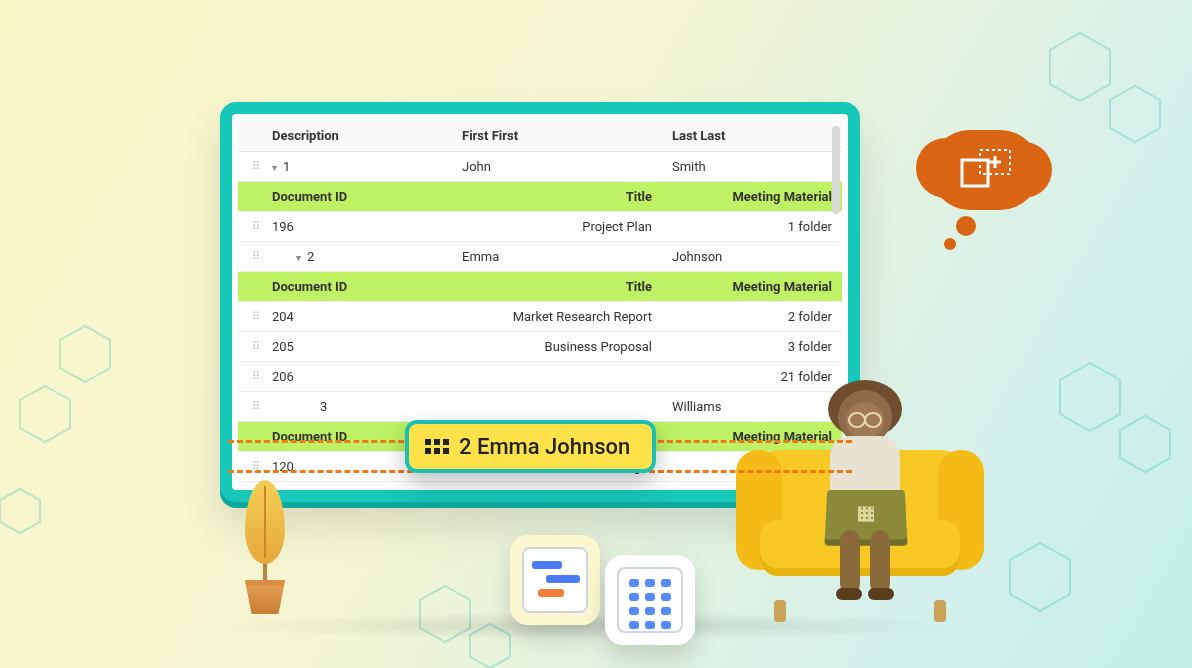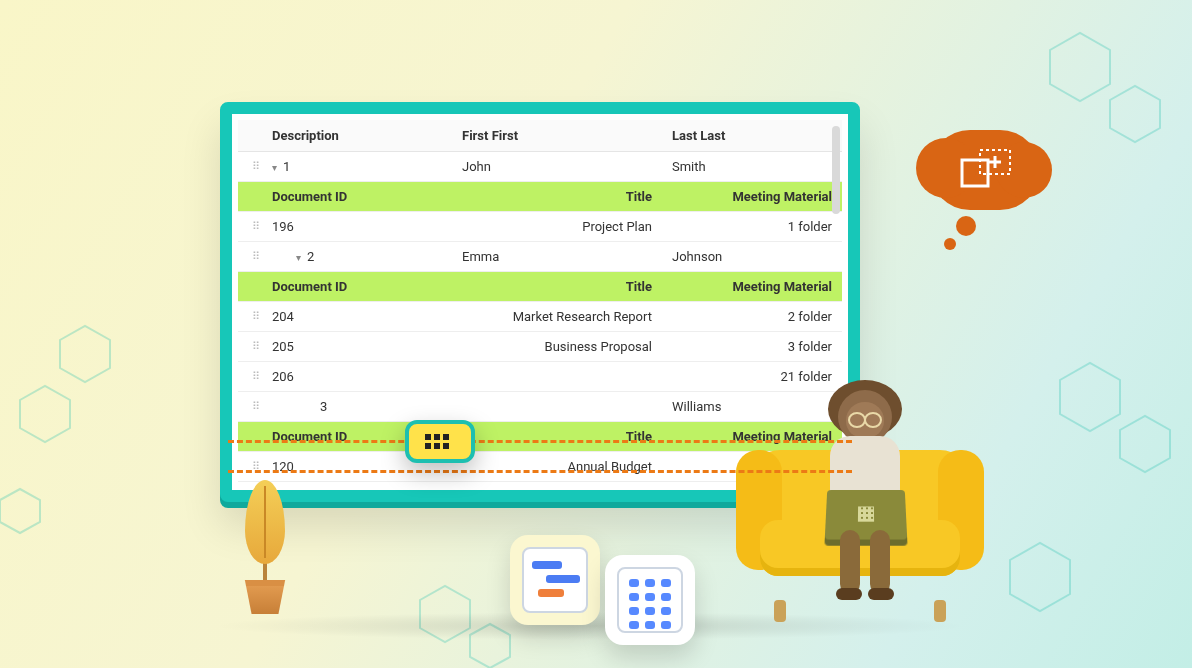--- a/index.html
+++ b/index.html
@@ -6,21 +6,21 @@
   body {
     width: 1192px; height: 668px;
     font-family: -apple-system, BlinkMacSystemFont, "Segoe UI", Roboto, Helvetica, Arial, sans-serif;
     background: linear-gradient(120deg, #f9f6c8 0%, #f6f5d2 40%, #d4f0ec 80%, #c3eee6 100%);
     position: relative; overflow: hidden;
   }
   svg.bg-hexes { position:absolute; inset:0; width:1192px; height:668px; pointer-events:none; }
 
   .monitor {
     position:absolute; left:220px; top:102px; width:640px; height:400px;
-    background:#fff; border:12px solid #17c7b8; border-radius:8px;
+    background:#fff; border:12px solid #17c7b8; border-radius:16px;
     box-shadow: 0 6px 0 #0fa99c, 0 24px 40px rgba(0,0,0,.12);
   }
   .monitor-inner { position:absolute; inset:6px; overflow:hidden; }
   table { width:100%; border-collapse:collapse; font-size:13px; color:#333; }
   thead th { text-align:left; font-weight:700; padding:8px 10px; background:#fafafa; border-bottom:1px solid #e5e5e5; }
   tbody td { padding:7px 10px; border-bottom:1px solid #eee; vertical-align:middle; }
   tbody tr.subhead td { font-weight:700; background:#bef264; }
   .grip { color:#bbb; font-size:11px; letter-spacing:-2px; padding-right:0; width:22px; text-align:center; }
   .caret { display:inline-block; margin-right:6px; color:#888; font-size:10px; }
   .col-handle { width:24px; }
@@ -222,20 +222,21 @@
 
 <div class="drag-chip">
   <span class="dots">
       <span></span>
       <span></span>
       <span></span>
       <span></span>
       <span></span>
       <span></span>
     </span>
+  <span>2 Emma Johnson</span>
 </div>
 
 <div class="thought">
   <div class="cloud"></div>
   <div class="tail1"></div>
     <div class="tail2"></div>
   <svg width="56" height="44">
     <rect x="4" y="12" width="26" height="26" fill="none" stroke="#fff" stroke-width="3"></rect>
     <rect x="22" y="2" width="30" height="24" fill="none" stroke="#fff" stroke-width="2" stroke-dasharray="3 3"></rect>
     <line x1="37" y1="8" x2="37" y2="20" stroke="#fff" stroke-width="3"></line>

